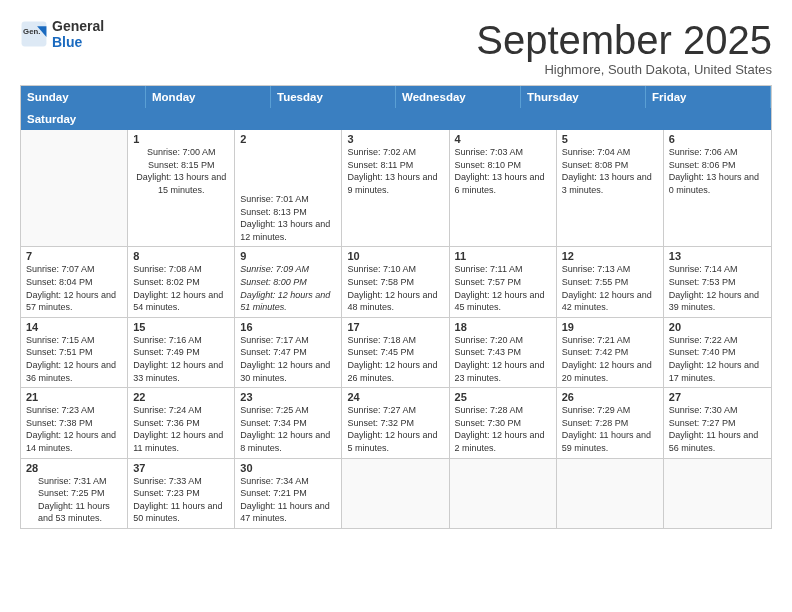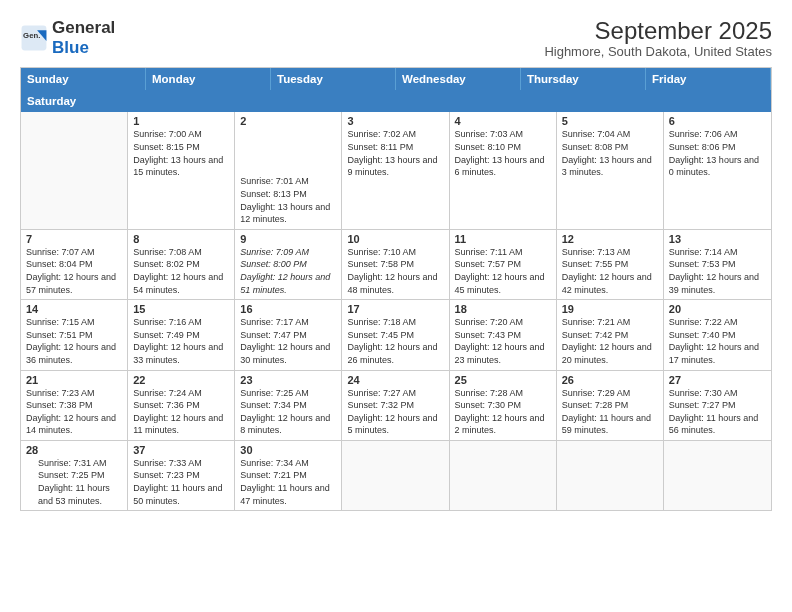--- a/index.html
+++ b/index.html
@@ -24,35 +24,35 @@
       margin-bottom: 8px;
     }
     .logo {
       display: flex;
       align-items: center;
       gap: 4px;
     }
     .logo-text {
       display: flex;
       flex-direction: column;
-      font-size: 17px;
+      font-size: 14px;
       font-weight: bold;
       line-height: 1.15;
     }
     .logo-text .general { color: #333; }
     .logo-text .blue { color: #1a6abf; }
     .logo-icon {
       width: 28px;
       height: 28px;
     }
     .title-block {
       text-align: right;
     }
     .month-title {
-      font-size: 24px;
+      font-size: 40px;
       font-weight: normal;
       color: #333;
       line-height: 1.1;
     }
     .location {
       font-size: 13px;
       color: #555;
     }
     .calendar {
       flex: 1;
@@ -138,21 +138,21 @@
       <div class="cal-header-cell">Wednesday</div>
       <div class="cal-header-cell">Thursday</div>
       <div class="cal-header-cell">Friday</div>
       <div class="cal-header-cell">Saturday</div>
     </div>
     <div class="cal-body" id="cal-body">
     <div class="cal-row">
           <div class="cal-cell empty"></div>
           <div class="cal-cell">
             <span class="day-num">1</span>
-            <div class="cell-text" style="white-space: pre-line;">Sunrise: 7:00 AM
+            <div class="cell-text" style="white-space: pre-line; text-align: center;">Sunrise: 7:00 AM
 Sunset: 8:15 PM
 Daylight: 13 hours and 15 minutes.</div>
           </div>
           <div class="cal-cell">
             <span class="day-num">2</span>
             <div class="cell-text" style="white-space: pre-line; margin-top: 48px;">Sunrise: 7:01 AM
 Sunset: 8:13 PM
 Daylight: 13 hours and 12 minutes.</div>
           </div>
           <div class="cal-cell">

